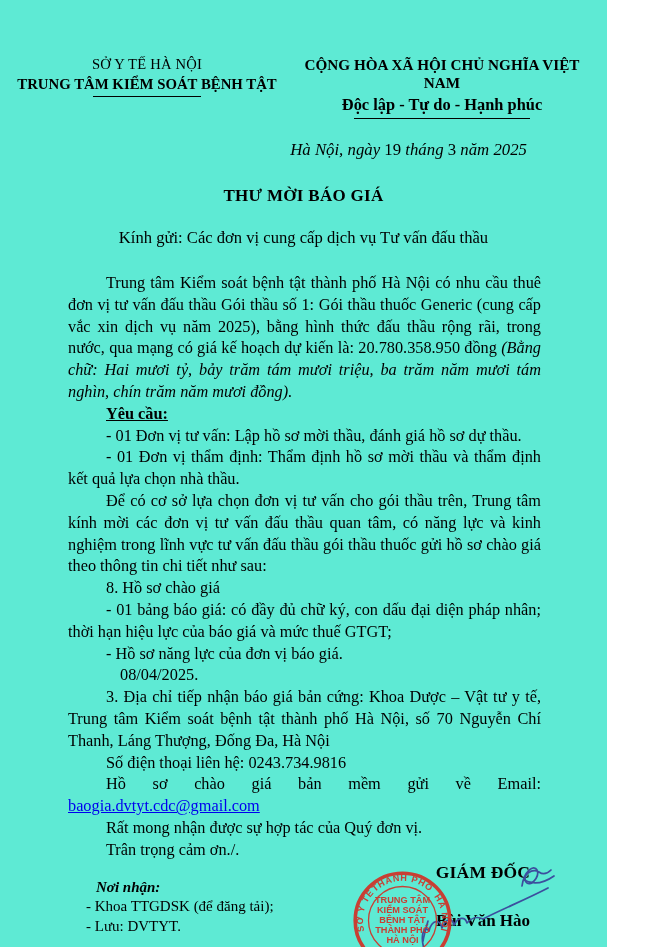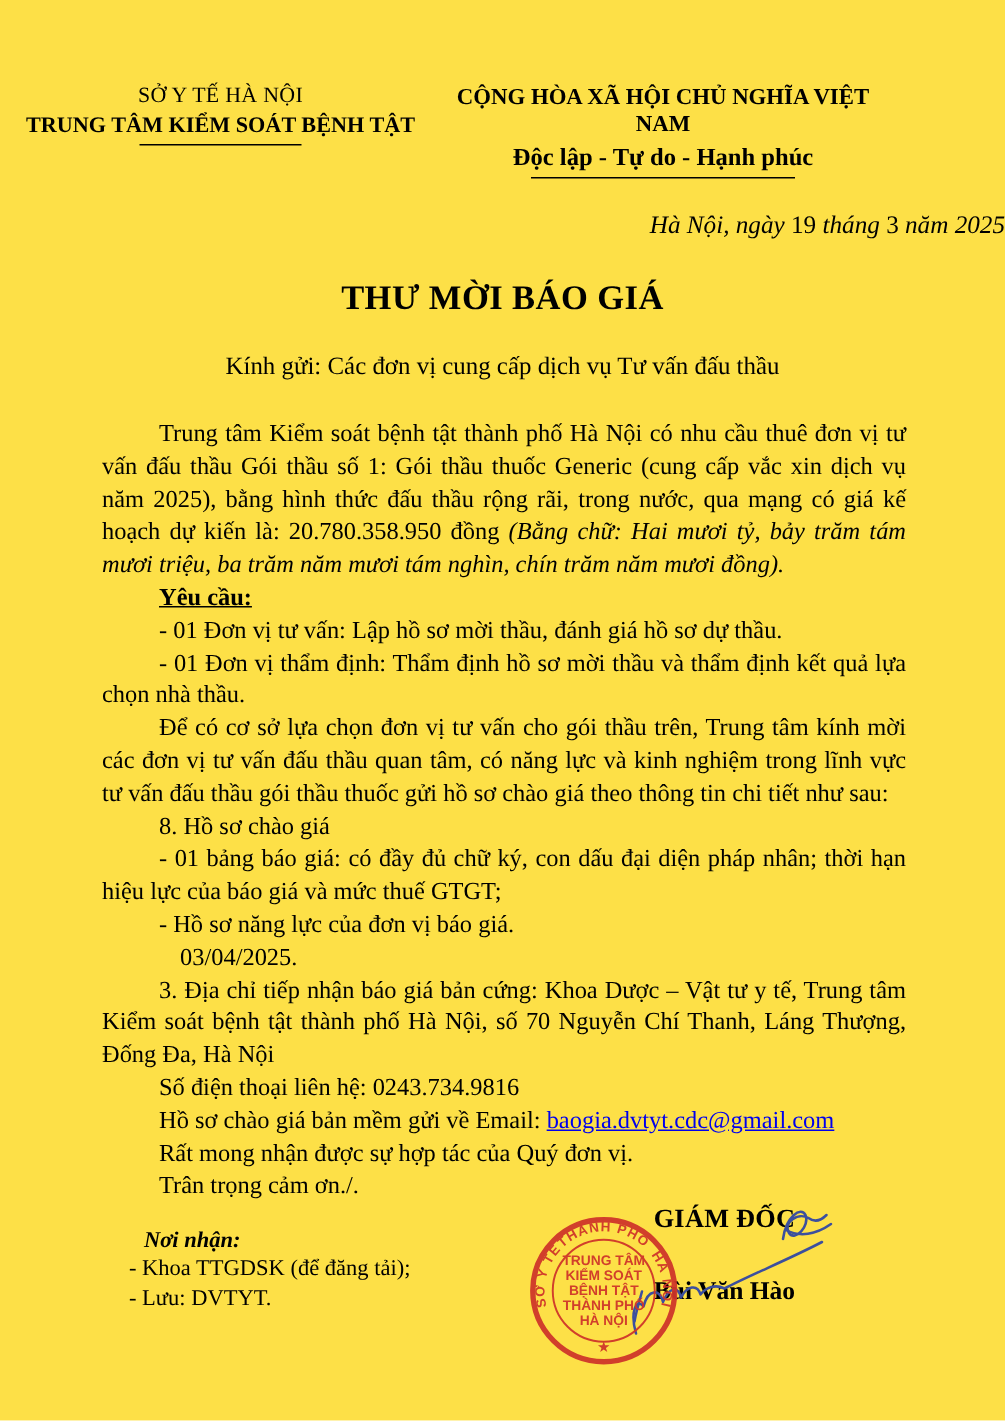--- a/index.html
+++ b/index.html
@@ -2,41 +2,41 @@
 <html lang="vi" style="--link: #0000EE; --stamp: #cf352a; --sig: #3c4f9e;"><head>
 <meta charset="utf-8">
 <style>
   html,body{margin:0;padding:0;background:#fff;}
   body{
     width:670px;height:947px;
     font-family:"Liberation Serif","DejaVu Serif",serif;
     color:#000;
     -webkit-font-smoothing:antialiased;
   }
-  .page{position:relative;width:670px;height:947px;overflow:hidden;background:#fde047;}
+  .page{position:relative;width:607px;height:947px;overflow:hidden;background:#5eead4;}
 
   
   .header{display:flex;padding:56px 10px 0 10px;}
   .h-left{width:274px;text-align:center;}
   .h-left .l1{font-size:14.6px;letter-spacing:.2px;}
   .h-left .l2{font-size:14.8px;font-weight:bold;margin-top:3px;}
   .h-right{width:300px;margin-left:8px;text-align:center;}
   .h-right .l1{font-size:15.2px;font-weight:bold;}
   .h-right .l2{font-size:16.4px;font-weight:bold;margin-top:3px;}
   .rule{border-top:1.4px solid #000;margin:3px auto 0;height:0;}
   .rule-left{width:108px;}
   .rule-right{width:176px;}
 
   .dateline{
-    margin-top:21px;text-align:right;
+    margin-top:21px;text-align:right;padding-right:80px;
     font-size:16.8px;white-space:pre-wrap;
   }
   .dateline .it{font-style:italic;}
 
-  .doc-title{margin-top:26px;text-align:center;font-weight:bold;font-size:23px;letter-spacing:.3px;}
+  .doc-title{margin-top:26px;text-align:center;font-weight:bold;font-size:17px;letter-spacing:.3px;}
   .salutation{margin-top:22px;text-align:center;font-size:16.6px;}
 
   
   .bodytext{margin-top:24px;padding:0 66px 0 68px;}
   .para{margin:0;font-size:16.3px;line-height:21.8px;text-align:justify;text-indent:38px;}
   .para.plain{text-align:left;}
   .para.force-last{text-align-last:justify;}
   .para.no-indent{text-indent:0;}
   a.email-link{color:var(--link,#0000EE);text-decoration:underline;cursor:pointer;}
 
@@ -82,21 +82,21 @@
 
   <div class="bodytext">
       <p class="para"><span>Trung tâm Kiểm soát bệnh tật thành phố Hà Nội có nhu cầu thuê đơn vị tư vấn đấu thầu Gói thầu số 1: Gói thầu thuốc Generic (cung cấp vắc xin dịch vụ năm 2025), bằng hình thức đấu thầu rộng rãi, trong nước, qua mạng có giá kế hoạch dự kiến là: 20.780.358.950 đồng </span><span class="it" style="font-style: italic;">(Bằng chữ: Hai mươi tỷ, bảy trăm tám mươi triệu, ba trăm năm mươi tám nghìn, chín trăm năm mươi đồng).</span></p>
       <p class="para"><span style="font-weight: bold; text-decoration: underline;">Yêu cầu:</span></p>
       <p class="para"><span>- 01 Đơn vị tư vấn: Lập hồ sơ mời thầu, đánh giá hồ sơ dự thầu.</span></p>
       <p class="para"><span>- 01 Đơn vị thẩm định: Thẩm định hồ sơ mời thầu và thẩm định kết quả lựa chọn nhà thầu.</span></p>
       <p class="para"><span>Để có cơ sở lựa chọn đơn vị tư vấn cho gói thầu trên, Trung tâm kính mời các đơn vị tư vấn đấu thầu quan tâm, có năng lực và kinh nghiệm trong lĩnh vực tư vấn đấu thầu gói thầu thuốc gửi hồ sơ chào giá theo thông tin chi tiết như sau:</span></p>
       <p class="para"><span>8.  Hồ sơ chào giá</span></p>
       <p class="para"><span>- 01 bảng báo giá: có đầy đủ chữ ký, con dấu đại diện pháp nhân; thời hạn hiệu lực của báo giá và mức thuế GTGT;</span></p>
       <p class="para"><span>- Hồ sơ năng lực của đơn vị báo giá.</span></p>
-      <p class="para plain no-indent" style="margin-left: 52px;"><span>03/04/2025.</span></p>
+      <p class="para plain no-indent" style="margin-left: 52px;"><span>08/04/2025.</span></p>
       <p class="para"><span>3. Địa chỉ tiếp nhận báo giá bản cứng: Khoa Dược – Vật tư y tế, Trung tâm Kiểm soát bệnh tật thành phố Hà Nội, số 70 Nguyễn Chí Thanh, Láng Thượng, Đống Đa, Hà Nội</span></p>
       <p class="para"><span>Số điện thoại liên hệ: 0243.734.9816</span></p>
       <p class="para"><span>Hồ sơ chào giá bản mềm gửi về Email: </span><a href="#" class="email-link">baogia.dvtyt.cdc@gmail.com</a></p>
       <p class="para"><span>Rất mong nhận được sự hợp tác của Quý đơn vị.</span></p>
       <p class="para"><span>Trân trọng cảm ơn./.</span></p>
     </div>
 
   <div class="sign-area">
 
     <div class="recipients">

